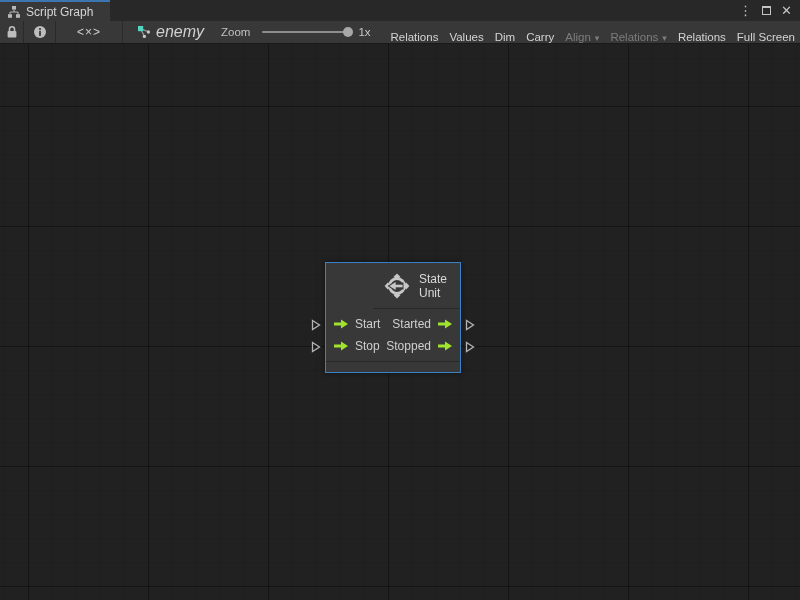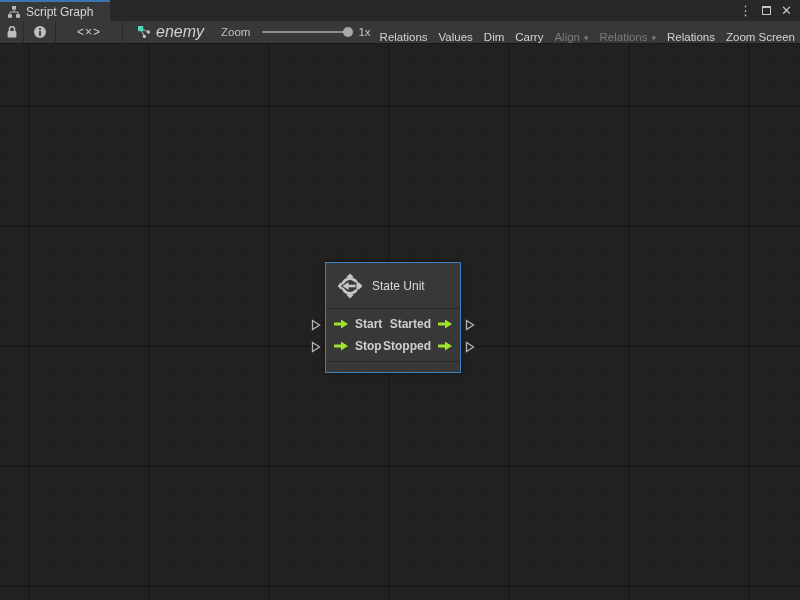--- a/index.html
+++ b/index.html
@@ -91,30 +91,30 @@
 
   
   .node {
     position:absolute; left:325px; top:218px; width:136px;
     background:#383838;
     border:1px solid #3a82c4;
     box-shadow:0 0 5px rgba(0,0,0,0.45);
   }
   .node-header {
     height:46px; display:flex; align-items:center; gap:9px;
-    padding:12px 11px; border-bottom:1px solid #292929;
+    padding:12px 11px; border-bottom:1px solid #292929;margin-left:47px;
   }
   .node-title { font-size:12px; color:#dadada; }
   .node-ports { padding:4px 0; border-bottom:1px solid #292929; }
   .port-row {
     height:22px; display:flex; align-items:center;
     justify-content:space-between; padding:0 7px;
   }
   .port-in, .port-out { display:flex; align-items:center; gap:6px; }
-  .port-label { font-size:12px; color:#cfcfcf;font-weight:bold; }
+  .port-label { font-size:12px; color:#cfcfcf; }
   .node-footer { height:10px; background:#383838; }
 
   .tri { position:absolute; width:10px; height:12px; }
   .tri.l { left:-15px; }
   .tri.r { right:-15px; }
   .tri.row0 { top:56px; }
   .tri.row1 { top:78px; }
 </style>
 </head>
 <body>
@@ -210,21 +210,21 @@
     <div class="tb-btn disabled">
       <span>Relations</span>
       <span class="dd">▾</span>
     </div>
     <div class="vsep"></div>
     <div class="tb-btn">
       <span>Relations</span>
     </div>
     <div class="vsep"></div>
     <div class="tb-btn">
-      <span>Zoom Screen</span>
+      <span>Full Screen</span>
     </div>
   </div>
 </div>
 
 <div class="graph">
 
   <div class="node">
 
     <div class="node-header">
       <span style="display:inline-flex;">

